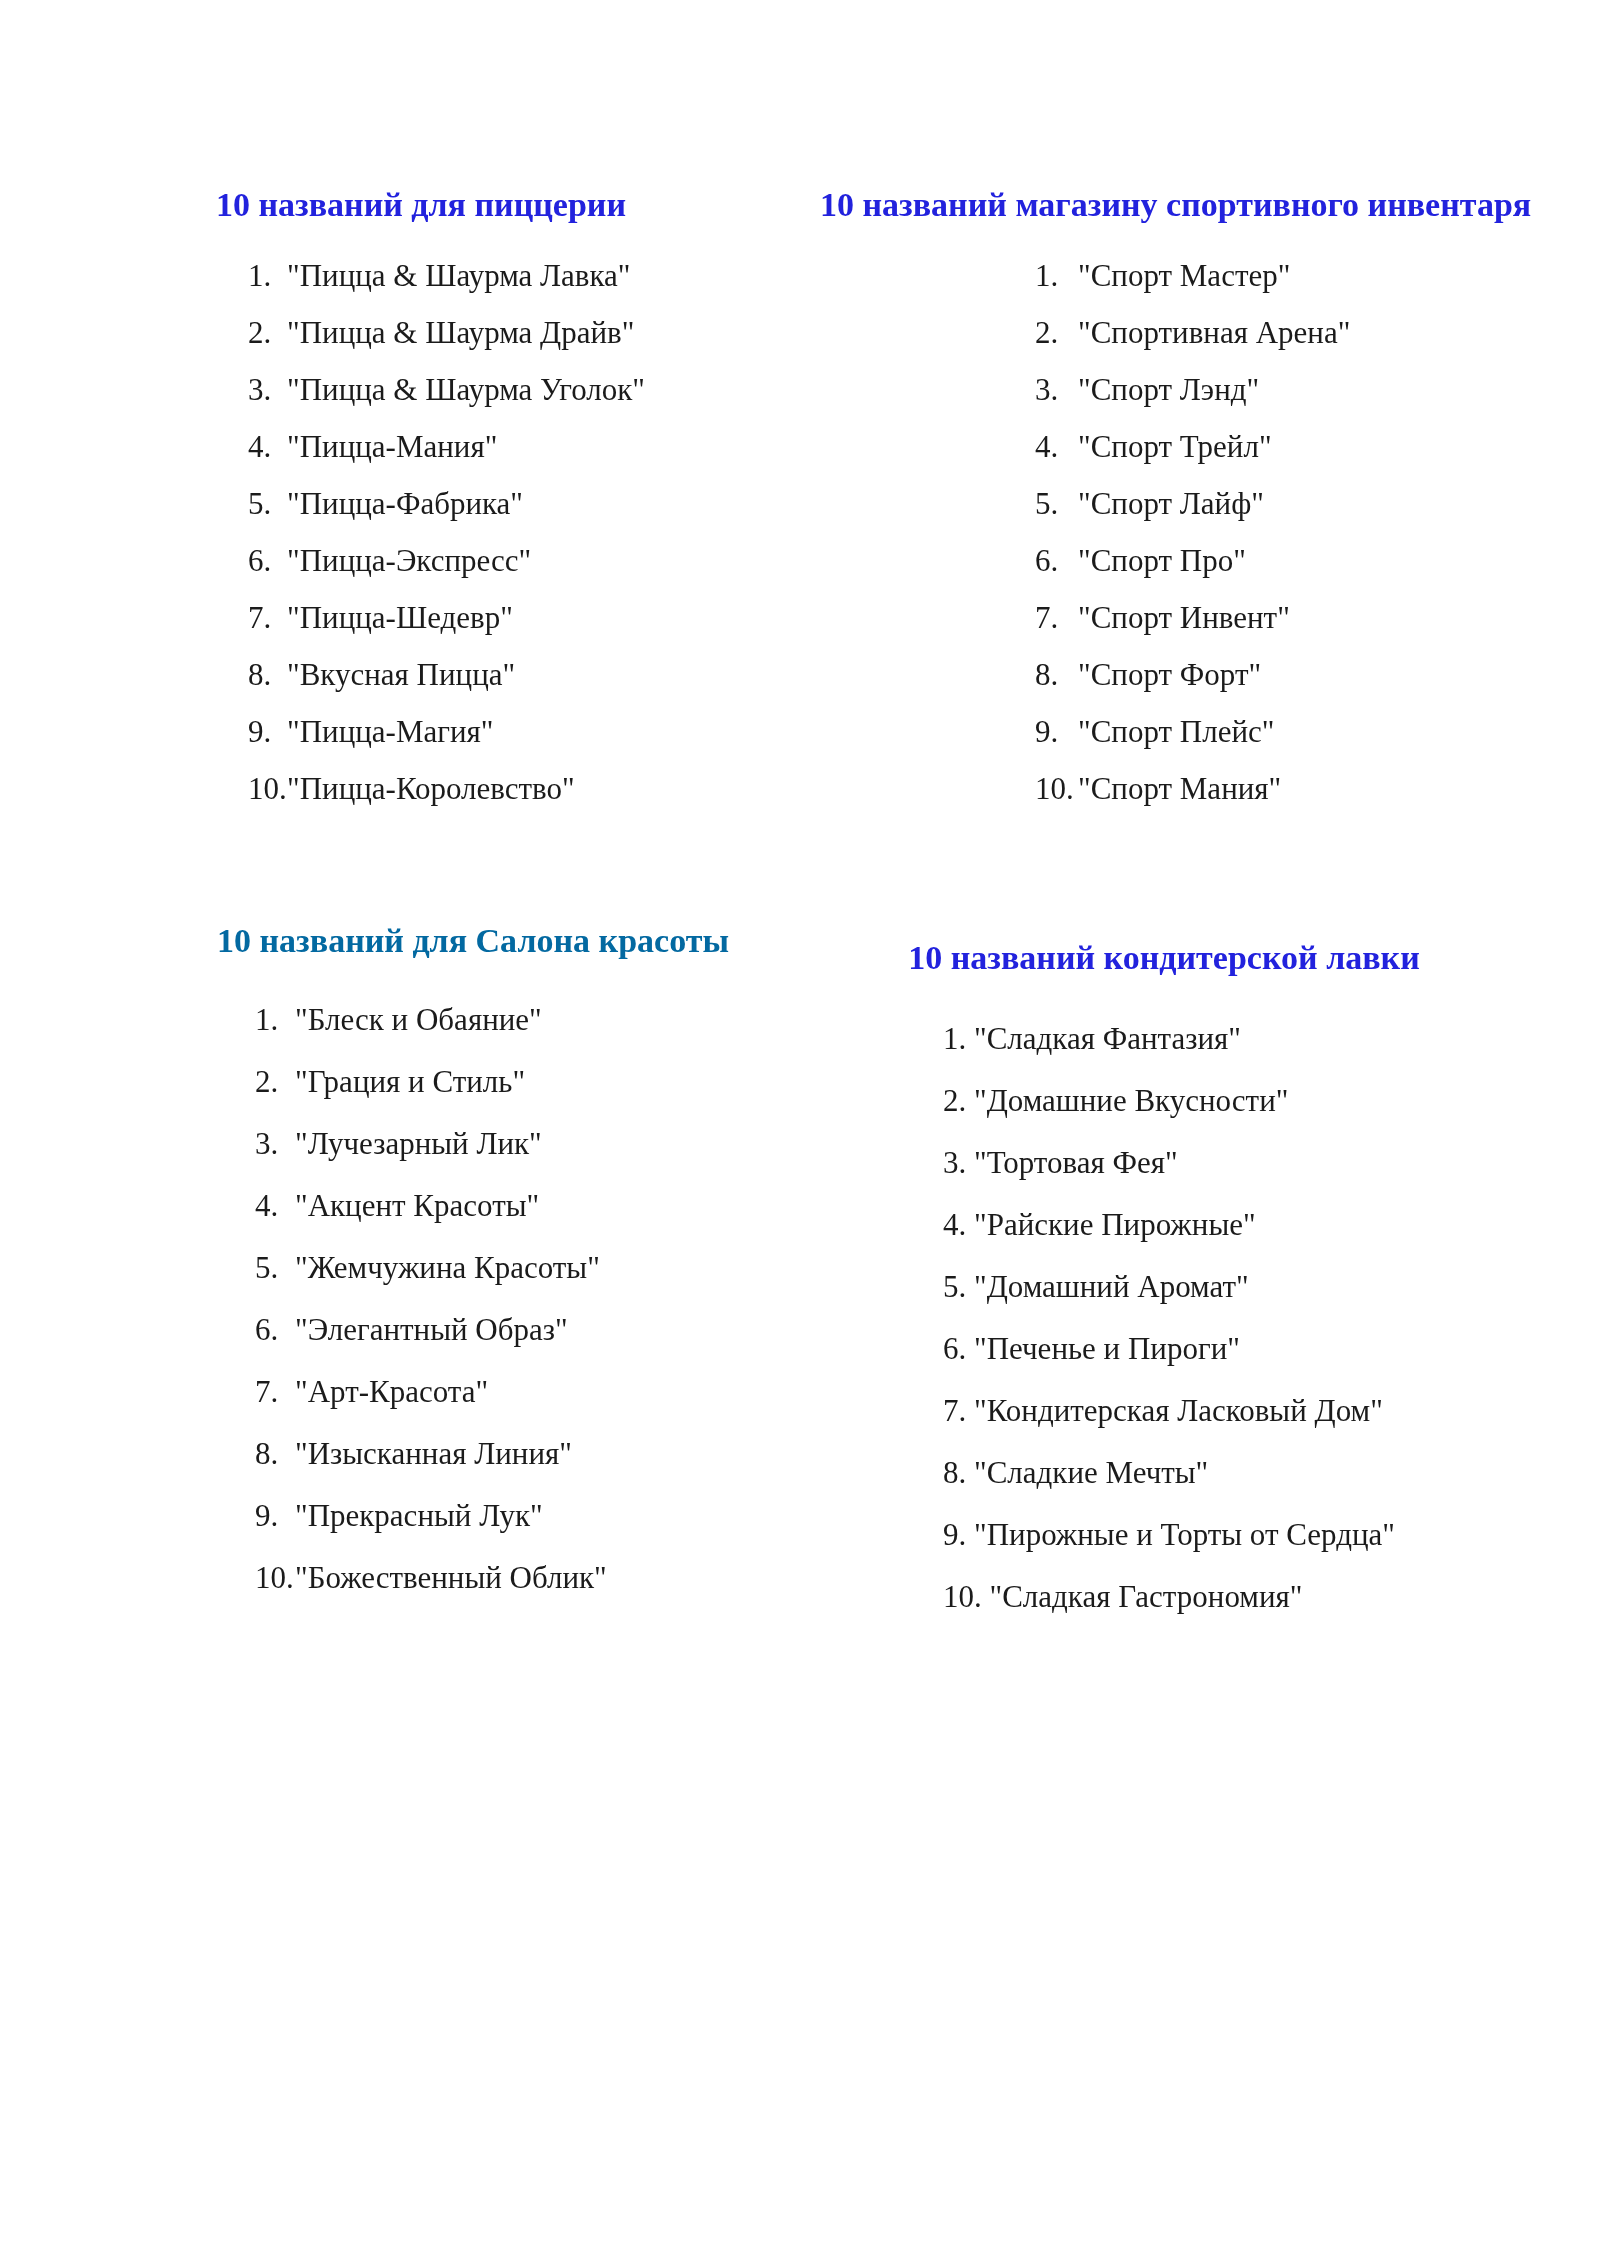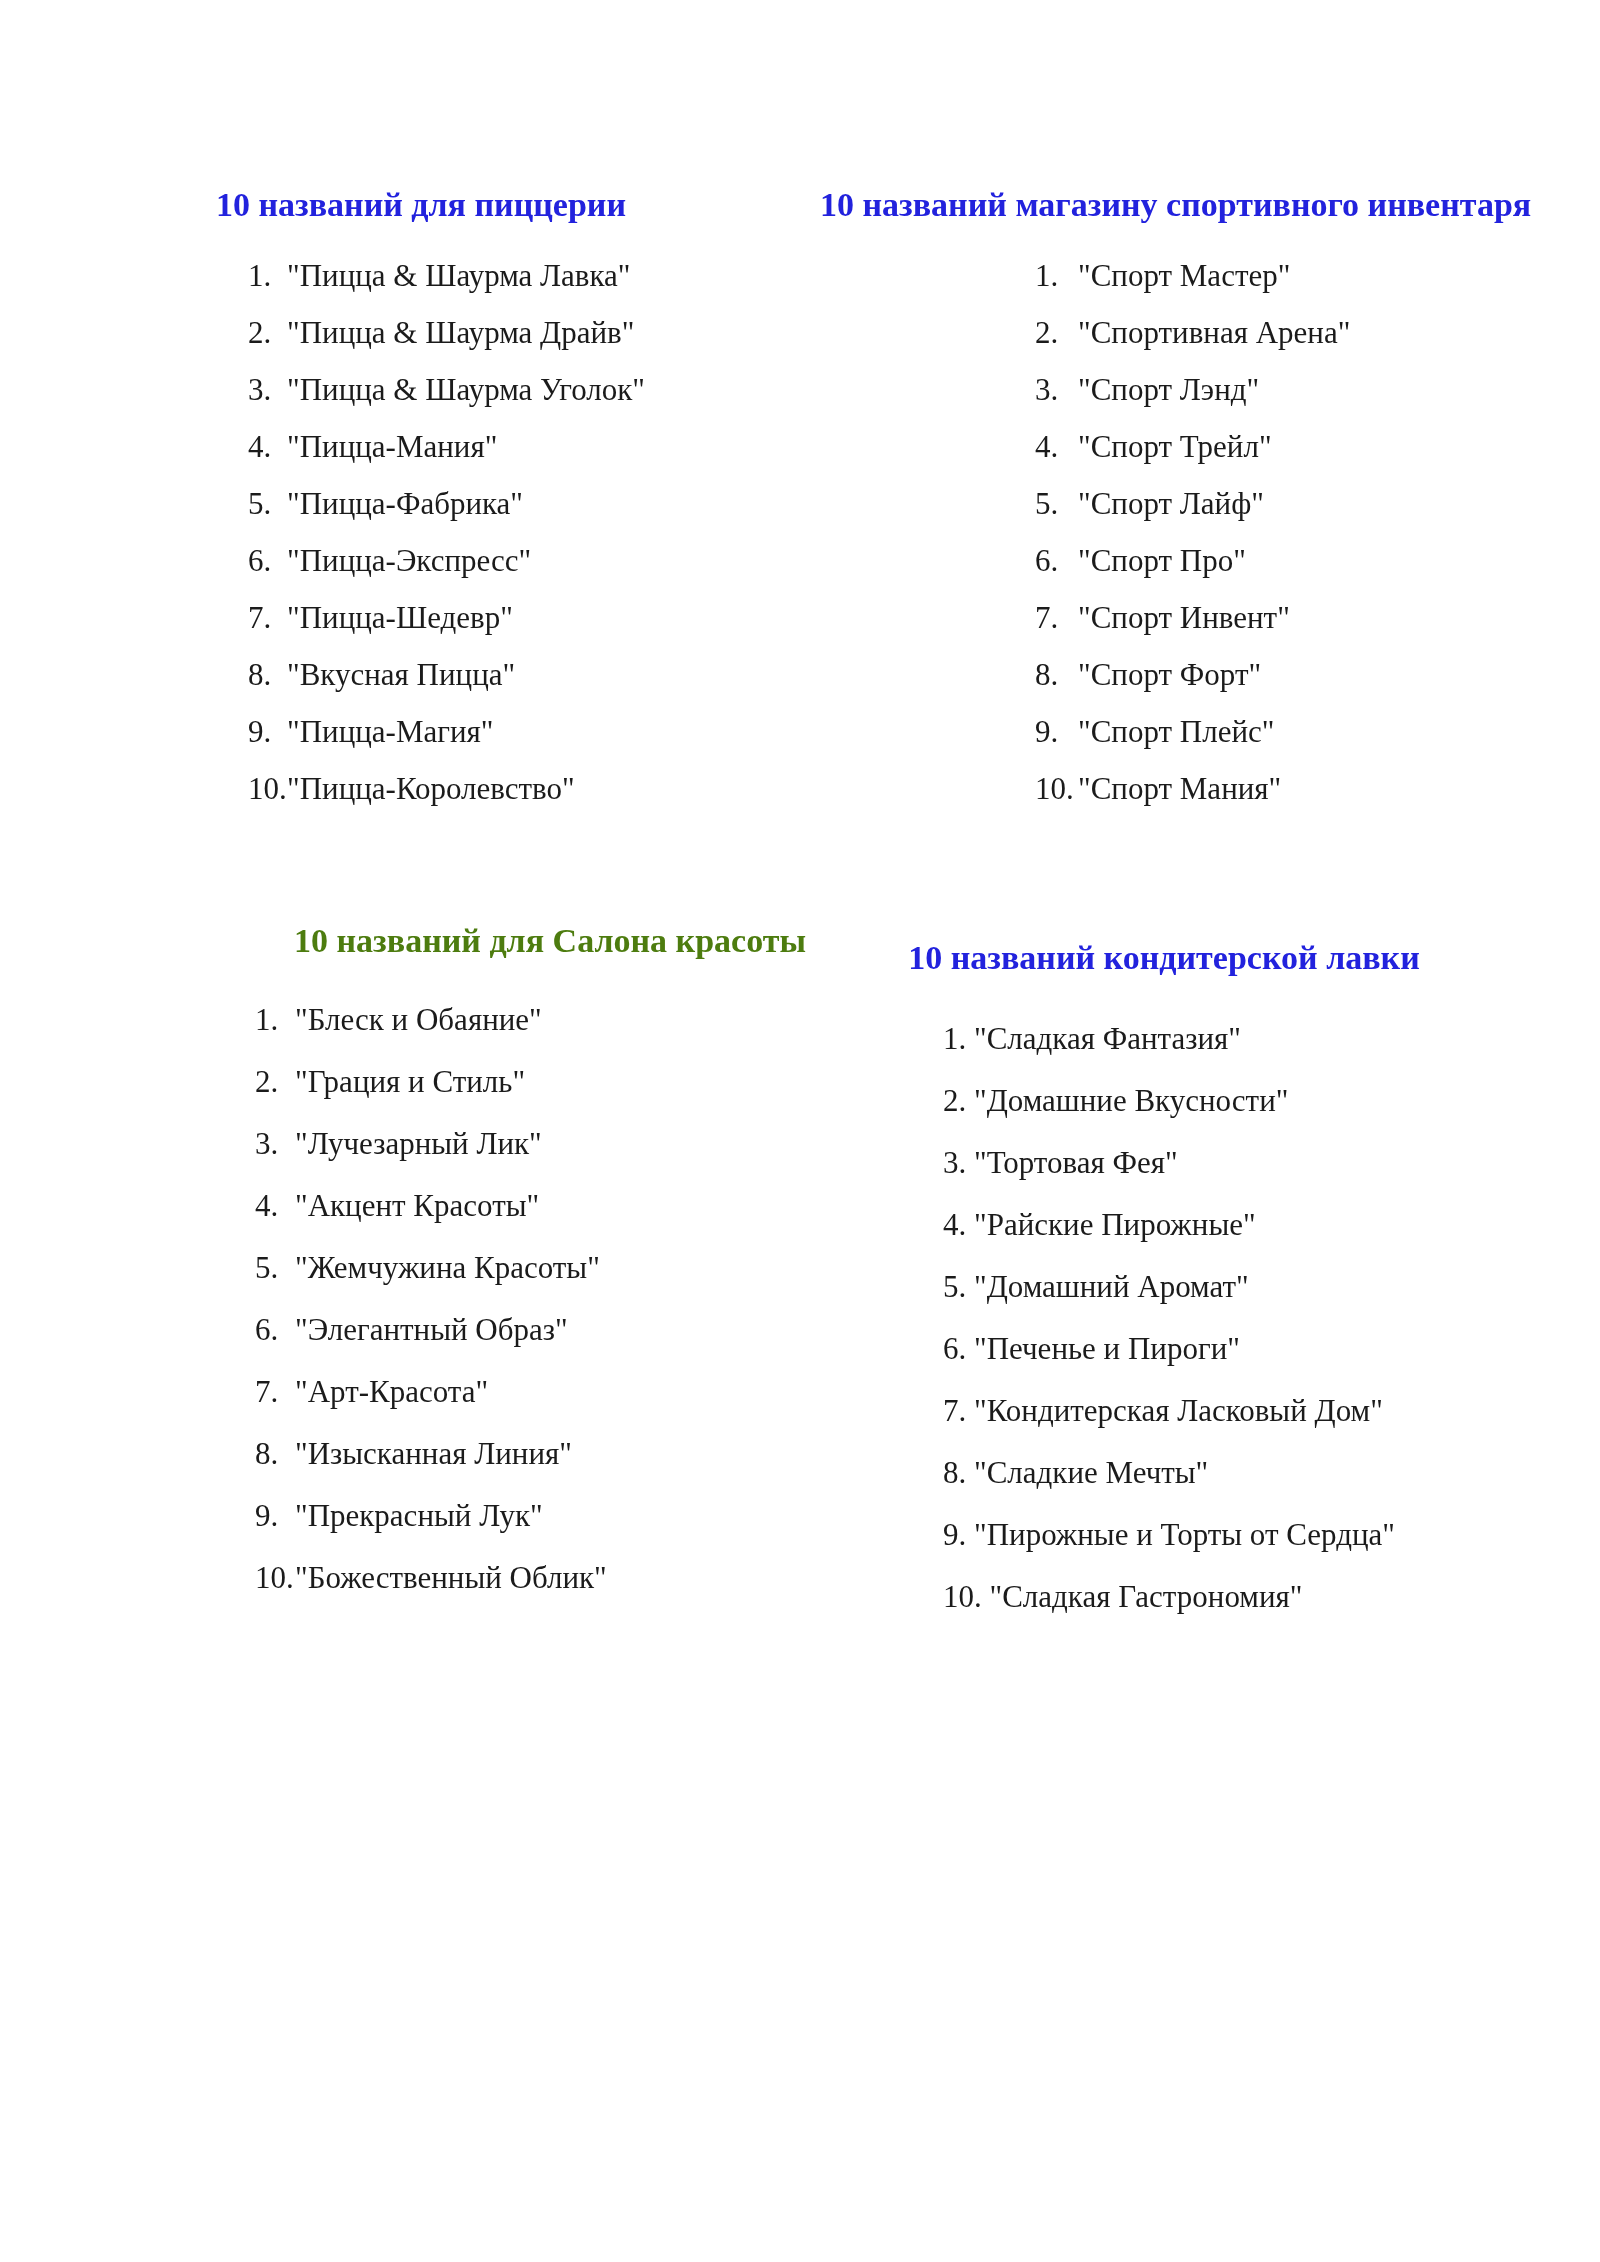--- a/index.html
+++ b/index.html
@@ -57,21 +57,21 @@
 </style>
 </head>
 <body>
 
 <div class="page" style="color: rgb(27, 27, 27); background: rgb(255, 255, 255); text-decoration: underline;">
 
   <div class="sec-title t0" style="color: rgb(34, 34, 221);">10 названий для пиццерии</div>
 
   <div class="sec-title t1" style="color: rgb(34, 34, 221);">10 названий магазину спортивного инвентаря</div>
 
-  <div class="sec-title t2" style="color: #4d7c0f; text-align: right;">10 названий для Салона красоты</div>
+  <div class="sec-title t2" style="color: #0369a1;">10 названий для Салона красоты</div>
 
   <div class="sec-title t3" style="color: rgb(34, 34, 221);">10 названий кондитерской лавки</div>
 
   <div class="name-list l0">
       <div class="row">
         <span class="num">1.</span>
         <span class="nm">"Пицца &amp; Шаурма Лавка"</span>
       </div>
       <div class="row">
         <span class="num">2.</span>

